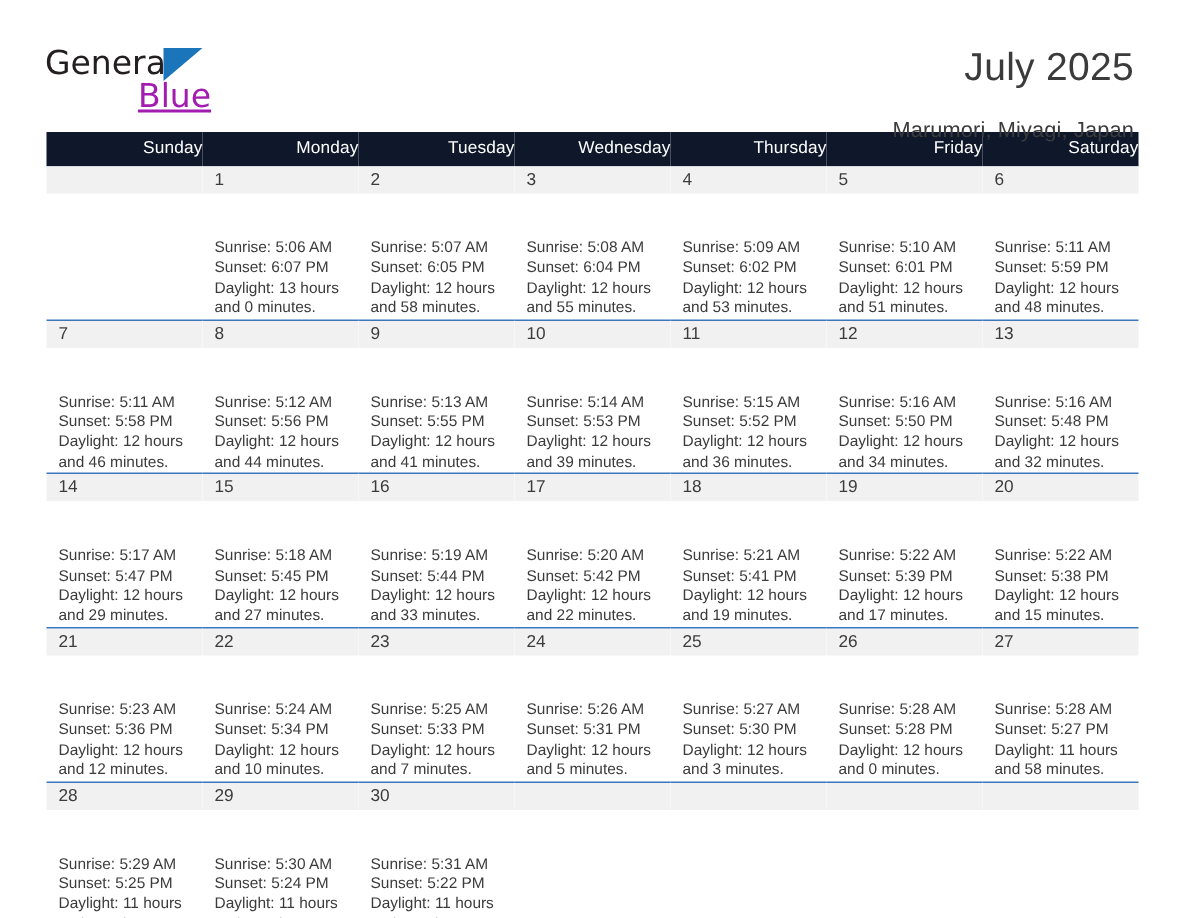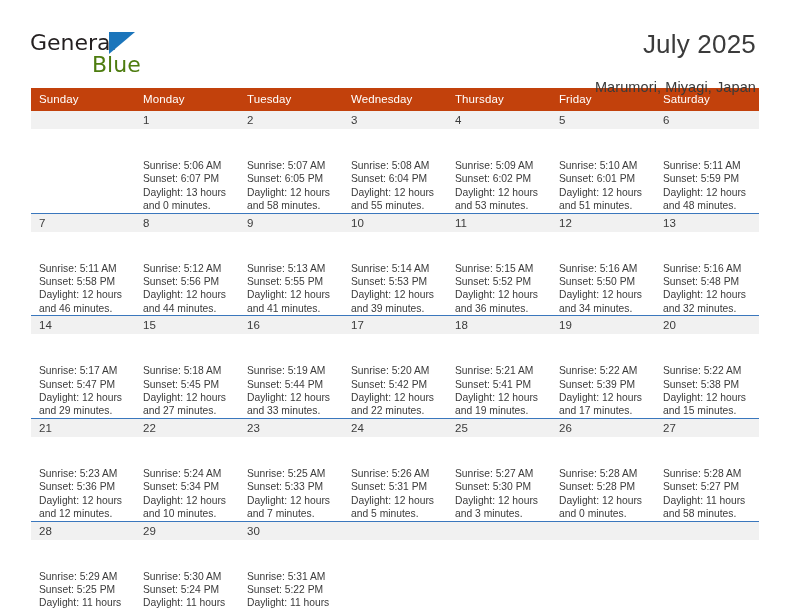--- a/index.html
+++ b/index.html
@@ -20,23 +20,24 @@
   }
   .logo { position:relative; width:120px; height:52px; flex:0 0 auto; }
   .logo-general {
     position:absolute; left:0; top:2px;
     font-size:22px; color:#231f20; letter-spacing:0px;
     font-family:"DejaVu Sans", sans-serif;
     font-weight:400;
   }
   .logo-blue {
     position:absolute; left:62px; top:24px;
-    font-size:22px; color:#4d7c0f; letter-spacing:0px;
+    font-size:22px; color:#a21caf; letter-spacing:0px;
     font-family:"DejaVu Sans", sans-serif;
     font-weight:400;
+    text-decoration:underline;
   }
   .logo-tri {
     position:absolute; left:79px; top:4px;
     width:0; height:0;
     border-left:26px solid #1b75bb;
     border-bottom:22px solid transparent;
   }
   .titles { text-align:right; padding-top:2px; }
   .month-title {
     font-size:26px; color:#3b3b3b; font-weight:400; line-height:1.15;
@@ -46,23 +47,23 @@
     font-size:14.5px; color:#3b3b3b; font-weight:400;
     margin-top:19px; letter-spacing:0.1px;
   }
 
   
   .cal { margin:0 33px 0 31px; }
   table.cal-table {
     width:100%; border-collapse:collapse; table-layout:fixed;
   }
   thead th {
-    background:#c2410c; color:#ffffff;
+    background:#0f172a; color:#ffffff;
     font-size:11.5px; font-weight:400;
-    text-align:left;
+    text-align:right;
     padding:5px 0 6px 8px;
     height:22px;
     letter-spacing:0.1px;
   }
   tbody tr.week { }
   tbody td.cell {
     vertical-align:top;
     padding:0;
     height:90px;
     border-top:1.5px solid #3a77bd;

